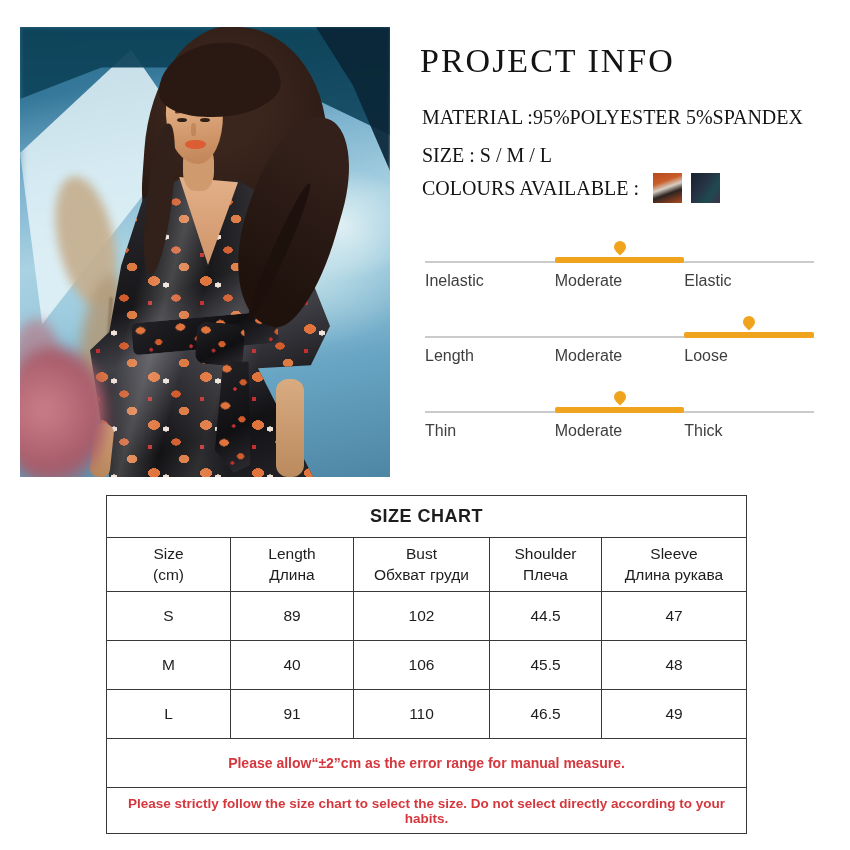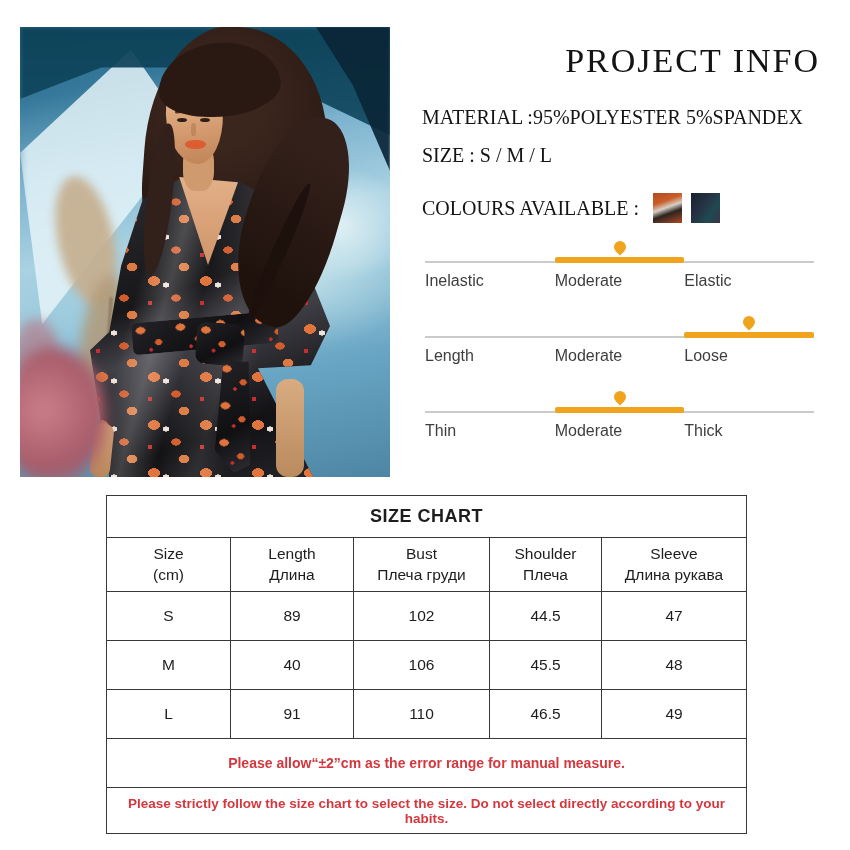--- a/index.html
+++ b/index.html
@@ -73,25 +73,25 @@
     border-radius:50% / 46% 54% 50% 50%; background:#31211a; transform:rotate(7deg); }
   .hair-wisp { left:252px; top:150px; width:14px; height:150px; z-index:7; border-radius:50%;
     background:#1d110c; transform:rotate(24deg); opacity:.9; }
   .leg { left:256px; top:352px; width:28px; height:98px; z-index:5; border-radius:12px;
     background:linear-gradient(180deg,#d8ab80,#bb8a5f); }
   .hand { left:72px; top:396px; width:20px; height:54px; z-index:5; border-radius:10px 10px 8px 8px;
     background:linear-gradient(180deg,#d3a176,#b8875c); transform:rotate(6deg); }
 
   
   .serif { font-family:"Liberation Serif", serif; color:#141414; }
-  .title { position:absolute; left:420px; top:42px; width:400px; text-align:right;
+  .title { position:absolute; left:420px; top:42px; width:400px; text-align:left;
     font-size:34px; letter-spacing:2px; line-height:38px; }
   .line1 { position:absolute; left:422px; top:106px; font-size:20px; }
   .line2 { position:absolute; left:422px; top:144px; font-size:20px;text-align:center; }
-  .colours { position:absolute; left:422px; top:172px; height:32px; display:flex; align-items:center;margin-top:20px; }
+  .colours { position:absolute; left:422px; top:172px; height:32px; display:flex; align-items:center; }
   .colours .lbl { font-size:20px; }
   .swatch { width:29px; height:30px; }
   .sw1 { margin-left:14px; background:linear-gradient(160deg,#b5491f 0%,#c95d2a 30%,#d8cfc4 48%,#2c2420 65%,#b04a22 100%); }
   .sw2 { margin-left:9px; background:linear-gradient(125deg,#16222e 0%,#263243 40%,#1f4a50 70%,#3a3248 100%); }
 
   
   .scale { position:absolute; left:425px; width:389px; height:56px; }
   .s1 { top:238px; } .s2 { top:313px; } .s3 { top:388px; }
   .track { position:absolute; left:0; top:23px; width:100%; height:2px; background:#cbcbcb; }
   .seg { position:absolute; top:19px; width:33.333%; height:6px; background:#F0A41E; border-radius:2px; }
@@ -207,21 +207,21 @@
       <td>
         <div>Size</div>
         <div>(cm)</div>
       </td>
       <td>
         <div>Length</div>
         <div>Длина</div>
       </td>
       <td>
         <div>Bust</div>
-        <div>Плеча груди</div>
+        <div>Обхват груди</div>
       </td>
       <td>
         <div>Shoulder</div>
         <div>Плеча</div>
       </td>
       <td>
         <div>Sleeve</div>
         <div>Длина рукава</div>
       </td>
     </tr>

